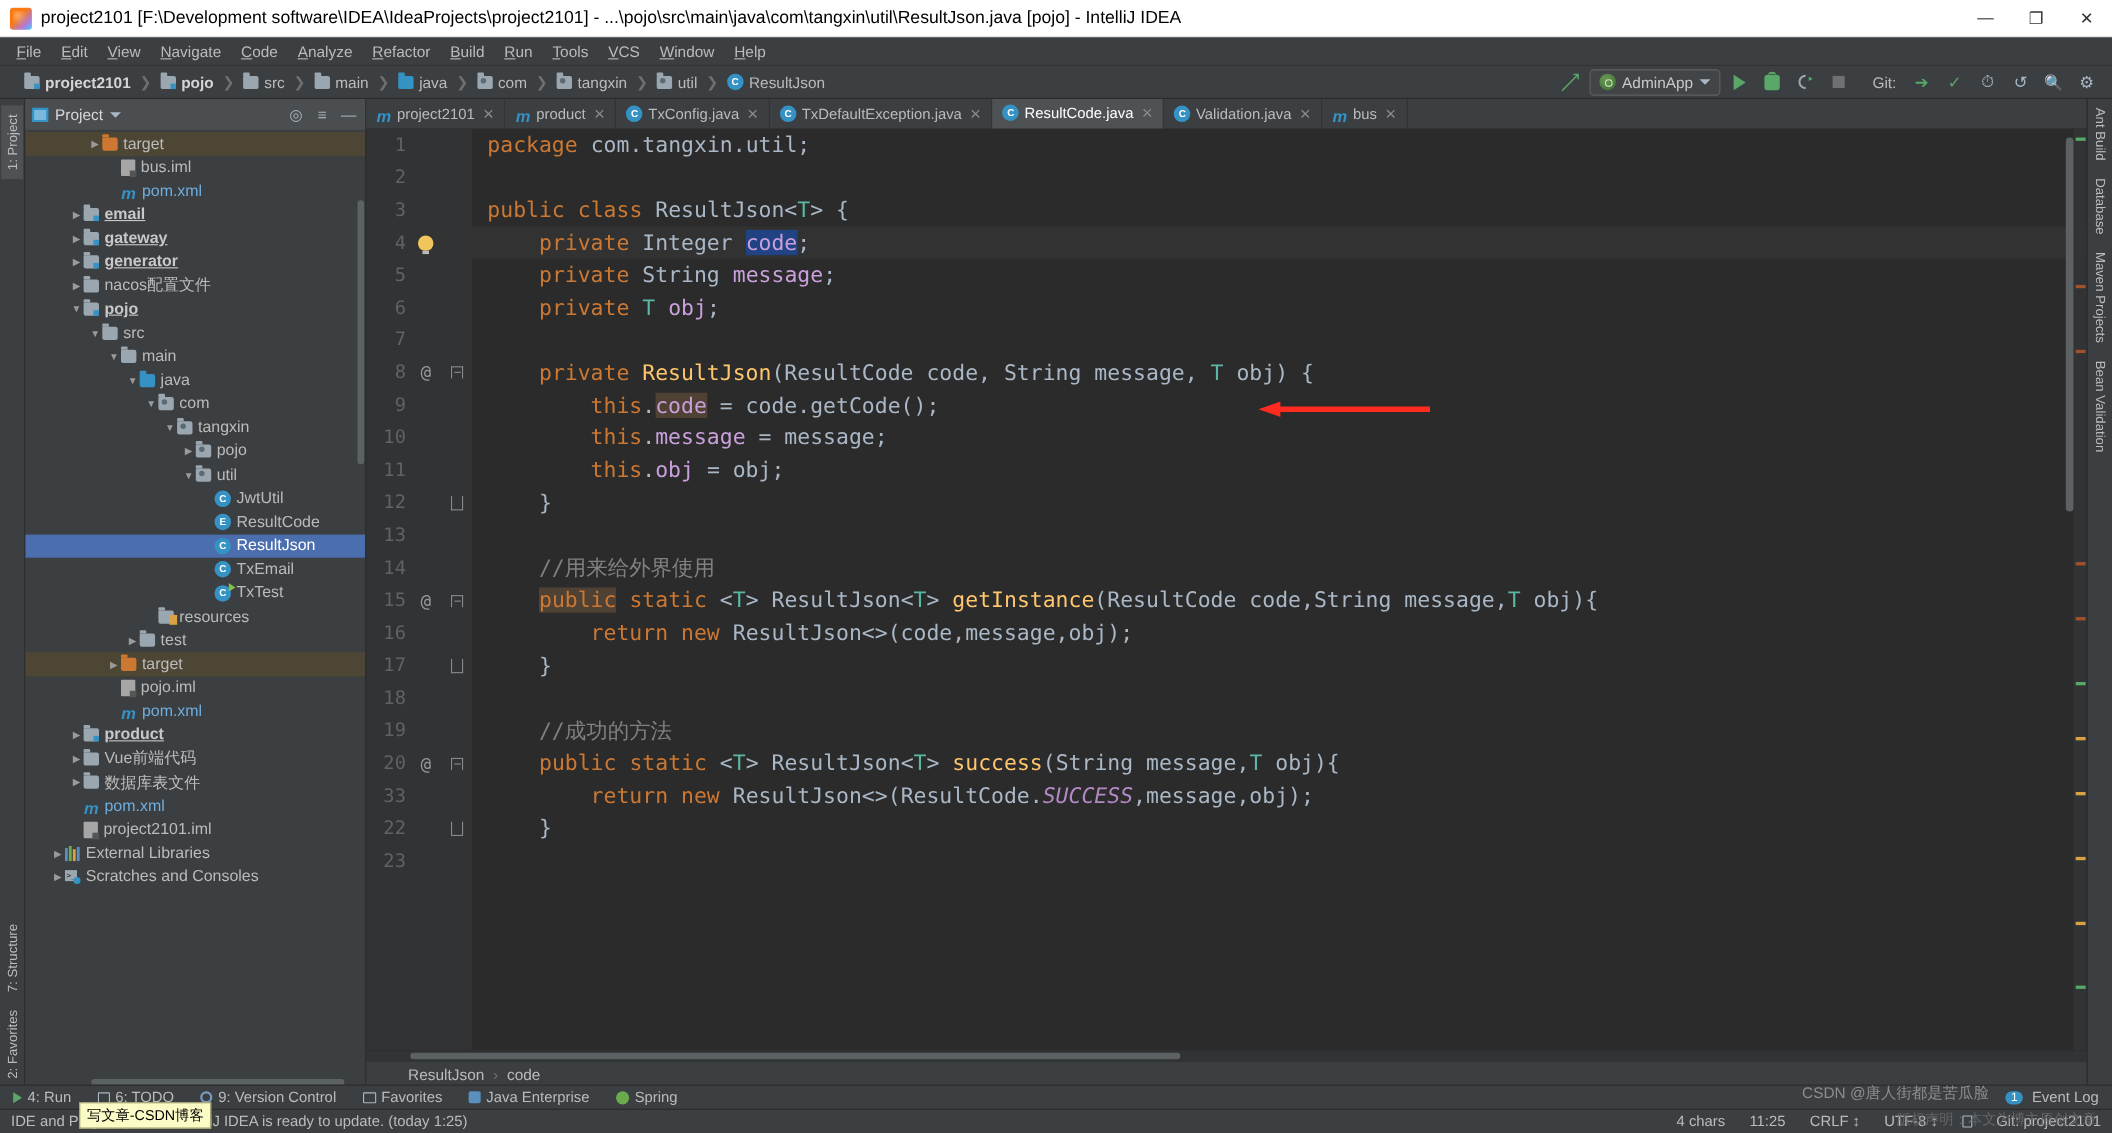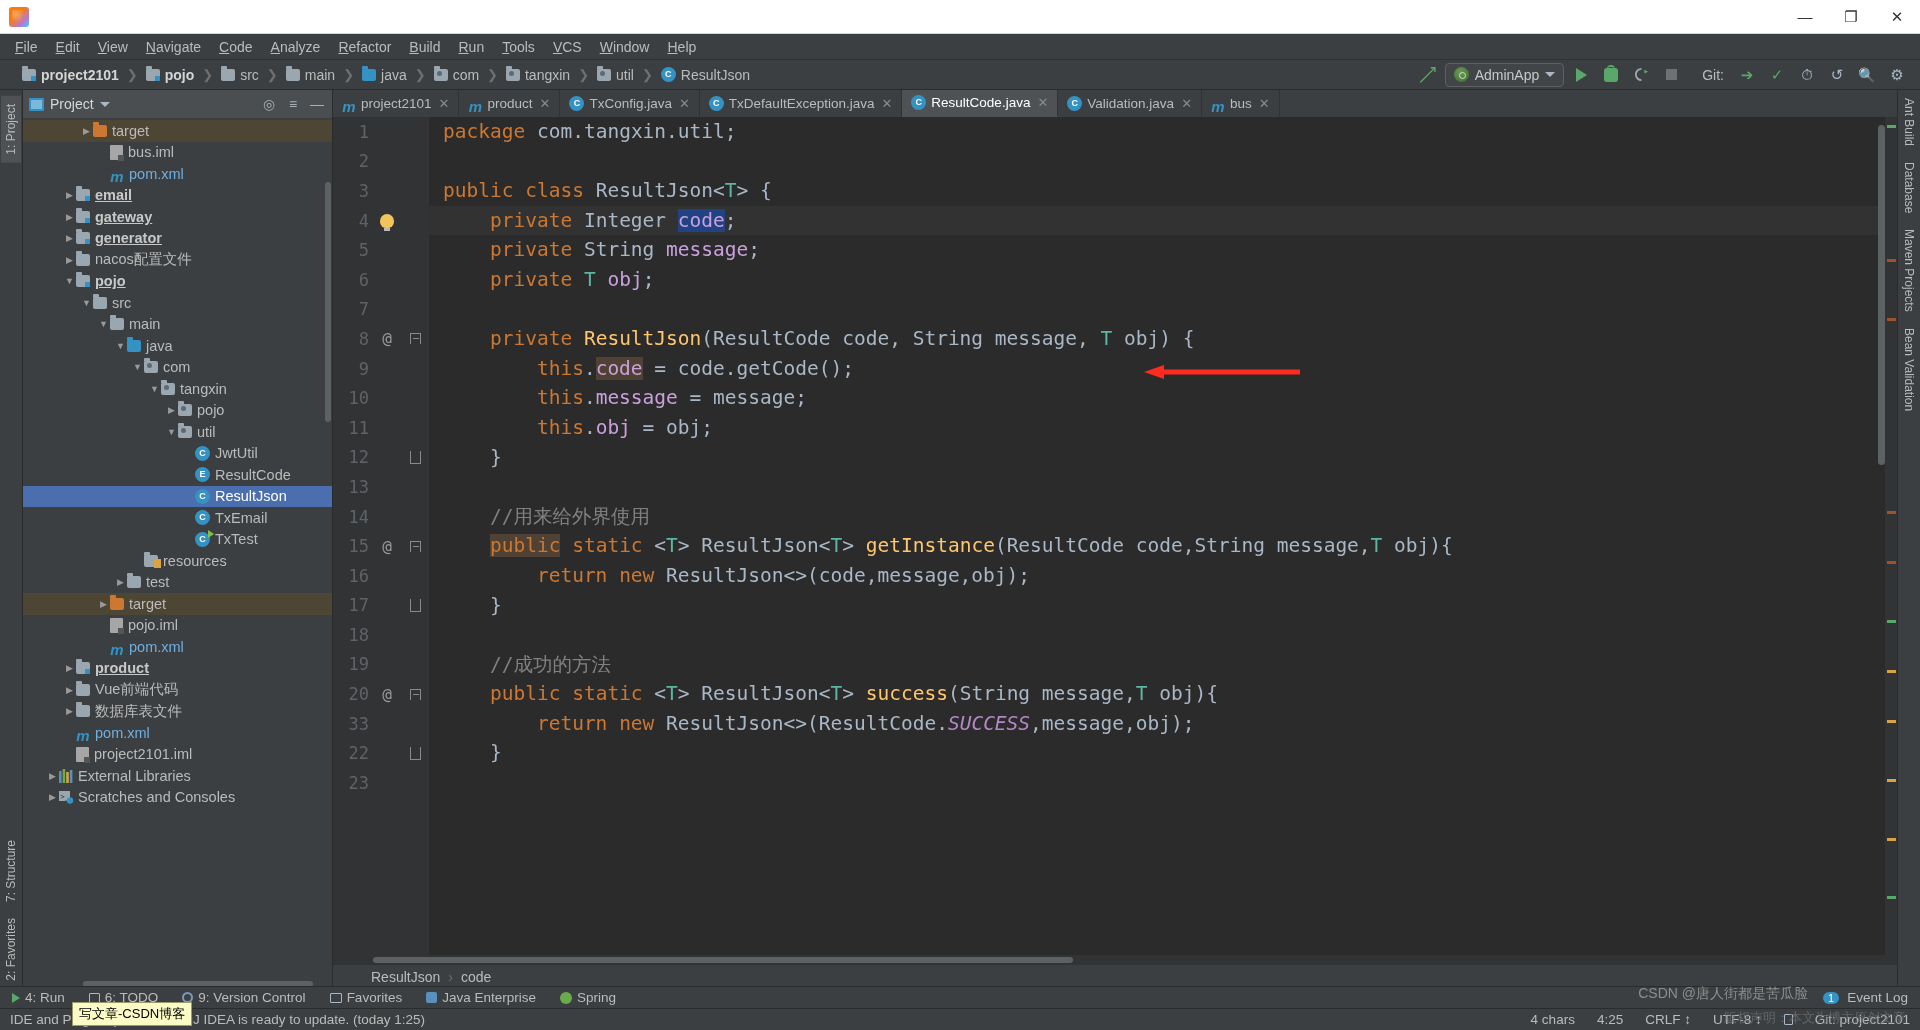--- a/index.html
+++ b/index.html
@@ -207,20 +207,21 @@
     border:1px solid #9a9a6a; font-size:13px; padding:2px 6px; z-index:50; white-space:nowrap;
   }
   #wm1{ position:absolute; right:112px; bottom:27px; color:#9b9b9b; font-size:14px; opacity:.85;}
   #wm2{ position:absolute; right:14px; bottom:3px; color:#6f7376; font-size:13px; opacity:.75;}
 </style>
 </head>
 <body>
 
 <div id="titlebar">
   <div class="app-icon"></div>
+  <div class="title-text">project2101 [F:\Development software\IDEA\IdeaProjects\project2101] - ...\pojo\src\main\java\com\tangxin\util\ResultJson.java [pojo] - IntelliJ IDEA</div>
   <div id="winbtns">
     <div class="min">—</div>
     <div class="max">❐</div>
     <div class="close">✕</div>
   </div>
 </div>
 
 <div id="menubar">
     <div class="mi"><span style="text-decoration:underline">F</span>ile</div>
     <div class="mi"><span style="text-decoration:underline">E</span>dit</div>
@@ -768,21 +769,21 @@
   <div class="right">
     <span class="evbadge">1</span>
     <span>Event Log</span>
   </div>
 </div>
 
 <div id="statusbar">
   <span>IDE and Plugin Updates: IntelliJ IDEA is ready to update. (today 1:25)</span>
   <div class="right">
     <span>4 chars</span>
-    <span>4:25</span>
+    <span>11:25</span>
     <span>CRLF ↕</span>
     <span>UTF-8 ↕</span>
     <span class="lockicon"></span>
     <span>Git: project2101</span>
   </div>
 </div>
 
 <div id="tooltip-csdn">写文章-CSDN博客</div>
 <div id="wm1">CSDN @唐人街都是苦瓜脸</div>
 <div id="wm2">版权声明：本文为博主原创文章</div>

